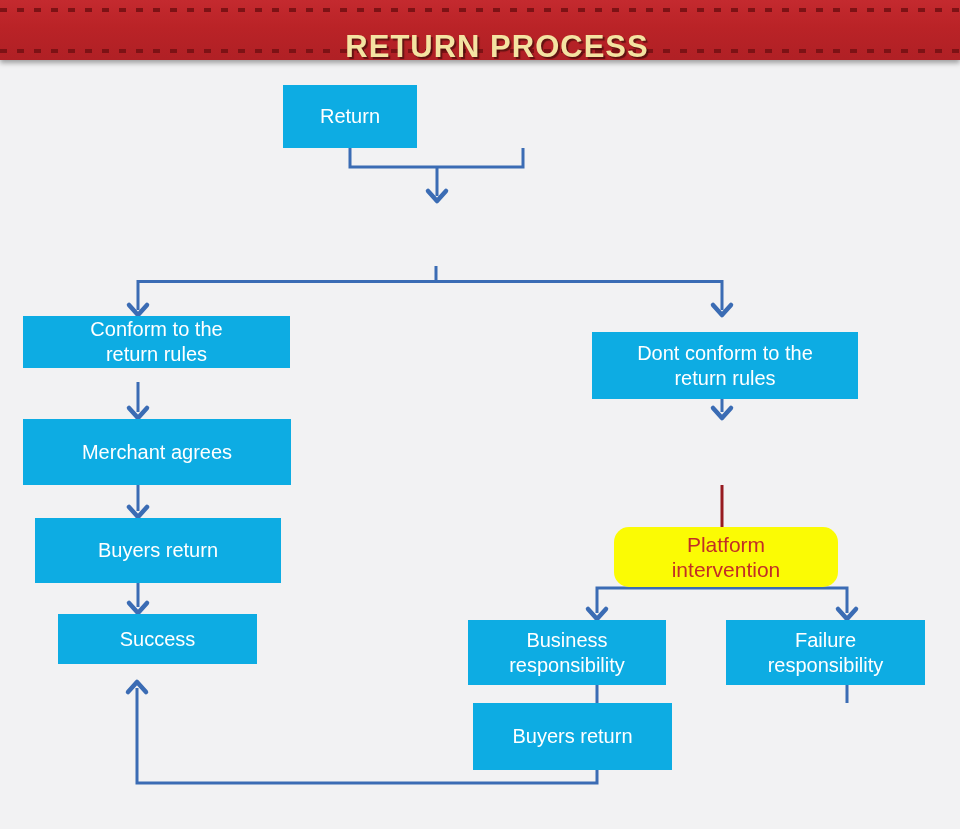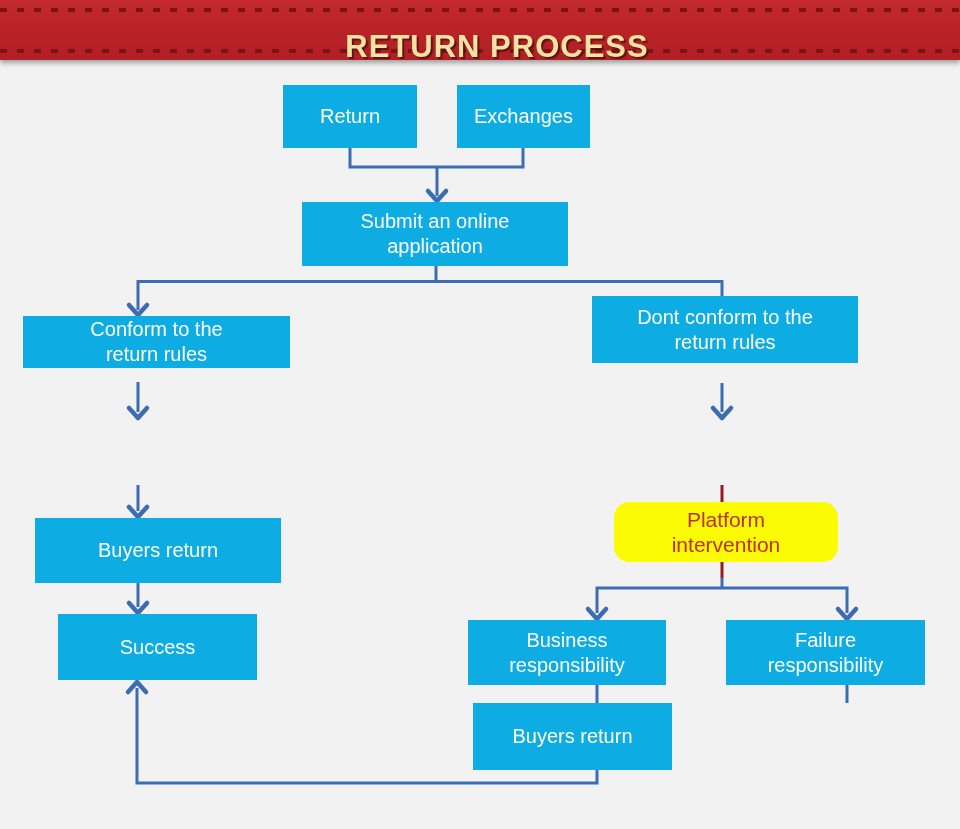--- a/index.html
+++ b/index.html
@@ -29,21 +29,21 @@
   .wires{position:absolute;left:0;top:0;z-index:1;}
   
   .node{
     position:absolute;z-index:2;
     background:#0dace3;color:#fff;
     display:flex;align-items:center;justify-content:center;text-align:center;
     font-size:20px;line-height:25px;white-space:pre-line;
     padding:0 16px;box-sizing:border-box;
   }
   .node.highlight{
-    background:#fbfb04;color:#c22e26;border-radius:15px;font-size:21px;
+    background:#fbfb04;color:#c22e26;border-radius:15px;font-size:21px;margin-top:25px;
   }
 </style>
 </head>
 <body>
 
 <div class="stage">
 
   <div class="banner">
     <div class="dash top"></div>
     <div class="dash bottom"></div>
@@ -79,51 +79,47 @@
       <path d="M588 609 L597 619 L606 609"></path>
       <path d="M838 609 L847 619 L856 609"></path>
       <path d="M128 692 L137 682 L146 692"></path>
     </g>
   </svg>
 
   <div class="node" style="left:283px;top:85px;width:134px;height:63px">
     <span>Return</span>
   </div>
 
-  <div class="node" style="left:457px;top:85px;width:133px;height:63px">
-    <span>Exchanges</span>
-  </div>
 
-  <div class="node" style="left:302px;top:202px;width:266px;height:64px">
-    <span>Submit an online
-application</span>
-  </div>
 
   <div class="node" style="left:23px;top:316px;width:267px;height:52px">
     <span>Conform to the
 return rules</span>
   </div>
 
-  <div class="node" style="left:592px;top:296px;width:266px;height:67px">
+  <div class="node" style="left:592px;top:332px;width:266px;height:67px">
     <span>Dont conform to the
 return rules</span>
   </div>
 
+  <div class="node" style="left:23px;top:419px;width:268px;height:66px">
+    <span>Merchant agrees</span>
+  </div>
 
 
   <div class="node highlight" style="left:614px;top:502px;width:224px;height:60px">
     <span>Platform
 intervention</span>
   </div>
 
   <div class="node" style="left:35px;top:518px;width:246px;height:65px">
     <span>Buyers return</span>
   </div>
 
-  <div class="node" style="left:58px;top:614px;width:199px;height:66px">
+  <div class="node" style="left:58px;top:614px;width:199px;height:50px">
     <span>Success</span>
   </div>
 
   <div class="node" style="left:468px;top:620px;width:198px;height:65px">
     <span>Business
 responsibility</span>
   </div>
 
   <div class="node" style="left:726px;top:620px;width:199px;height:65px">
     <span>Failure

